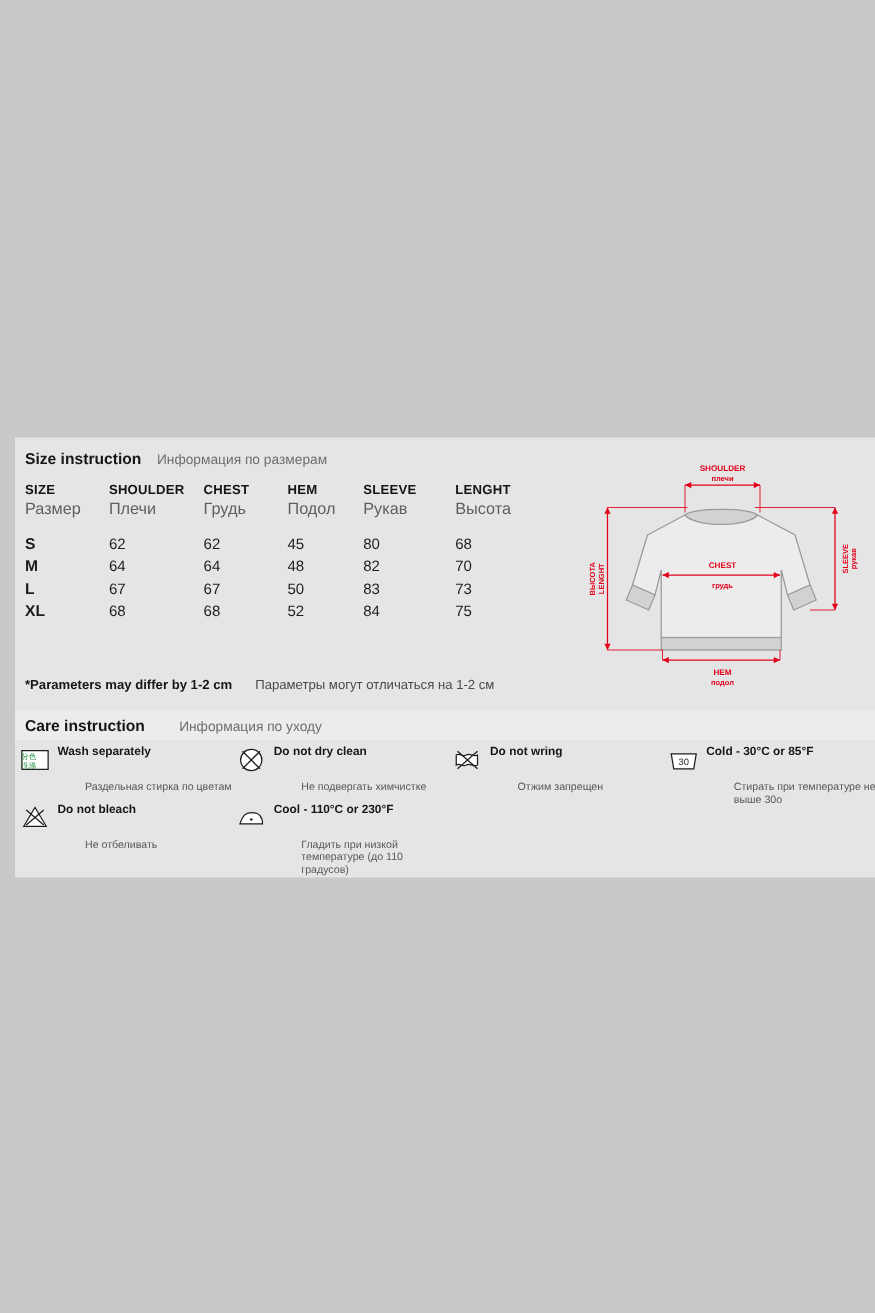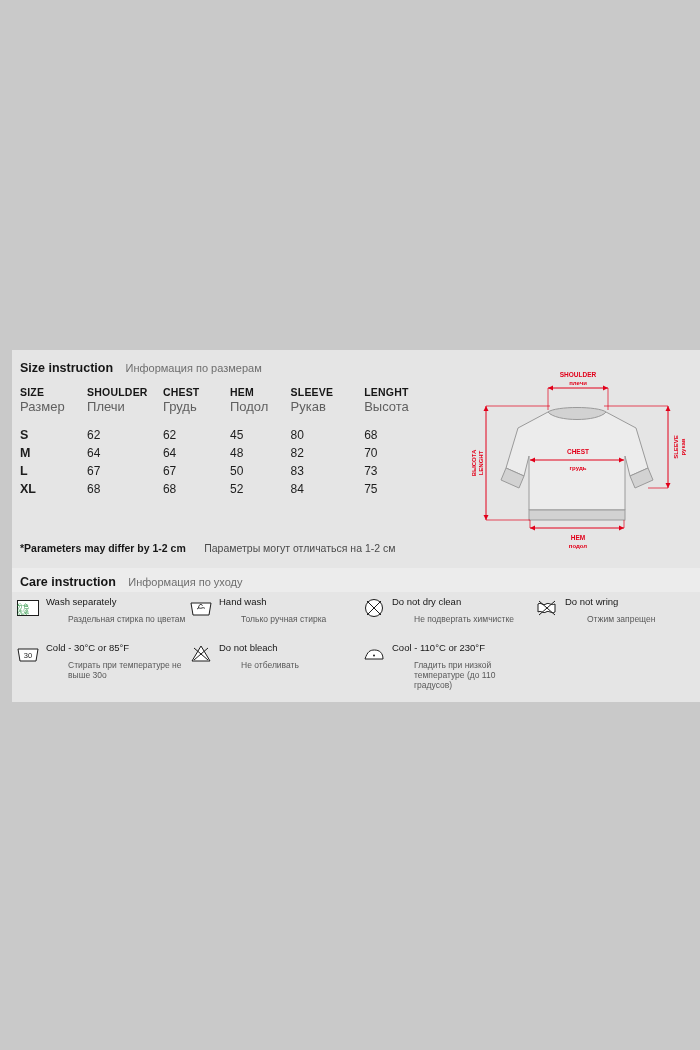--- a/index.html
+++ b/index.html
@@ -130,21 +130,21 @@
   }
   .care-head .en {
     font-size: 12.5px;
     font-weight: bold;
     color: #161616;
     text-align: center;
   }
   .care-head .ru {
     font-size: 11px;
     color: #6e6e6e;
-    margin-left: 8px;
+    margin-left: 23px;
   }
 
   
   .care-grid {
     position: absolute;
     left: 4px;
     top: 246px;
     width: 692px;
     display: grid;
     grid-template-columns: 173px 173px 173px 173px;
@@ -159,30 +159,30 @@
   .care-ico {
     width: 24px;
     height: 24px;
     flex: 0 0 24px;
   }
   .care-ico svg { display: block; }
   .care-txt { padding-top: 0px; }
   .care-txt .en {
     display: block;
     font-size: 9.5px;
-    font-weight: normal;
+    font-weight: bold;
     color: #161616;
     line-height: 11px;
   }
   .care-txt .ru {
     display: block;
     font-size: 8.5px;
     color: #585858;
     line-height: 10px;
-    margin-top: 7px;
+    margin-top: 17px;
     padding-left: 22px;
   }
 
   .shrink {
     position: absolute;
     left: 8px;
     top: 332px;
     white-space: nowrap;
   }
   .shrink .mark {
@@ -364,33 +364,20 @@
           <text x="7" y="11.5" text-anchor="middle" font-family="Liberation Sans, sans-serif" font-size="6" fill="#1f8f3a">分色</text>
           <text x="7" y="18" text-anchor="middle" font-family="Liberation Sans, sans-serif" font-size="6" fill="#1f8f3a">洗涤</text>
         </svg>
       </span>
       <span class="care-txt">
         <span class="en">Wash separately</span>
         <span class="ru">Раздельная стирка по цветам</span>
       </span>
     </div>
 
-    <div class="care-cell">
-      <span class="care-ico">
-        <svg width="24" height="24" viewBox="0 0 24 24">
-          <path d="M2 7 L22 7 L20 19 L4 19 Z" fill="#ffffff" stroke="#1d1d1d" stroke-width="1"></path>
-          <path d="M8 13 c2-2 3 0 5-1 c1.5-0.8 2 0 3 0.4" fill="none" stroke="#1d1d1d" stroke-width="0.9"></path>
-          <path d="M9.5 12 c0-2.2 1.2-3.6 2.4-3.6 c1 0 1.4 0.7 1.4 1.5" fill="none" stroke="#1d1d1d" stroke-width="0.9"></path>
-        </svg>
-      </span>
-      <span class="care-txt">
-        <span class="en">Hand wash</span>
-        <span class="ru">Только ручная стирка</span>
-      </span>
-    </div>
 
     <div class="care-cell">
       <span class="care-ico">
         <svg width="24" height="24" viewBox="0 0 24 24">
           <circle cx="12" cy="12" r="8.5" fill="#ffffff" stroke="#1d1d1d" stroke-width="1"></circle>
           <line x1="5" y1="5" x2="19" y2="19" stroke="#1d1d1d" stroke-width="1"></line>
           <line x1="19" y1="5" x2="5" y2="19" stroke="#1d1d1d" stroke-width="1"></line>
         </svg>
       </span>
       <span class="care-txt">

